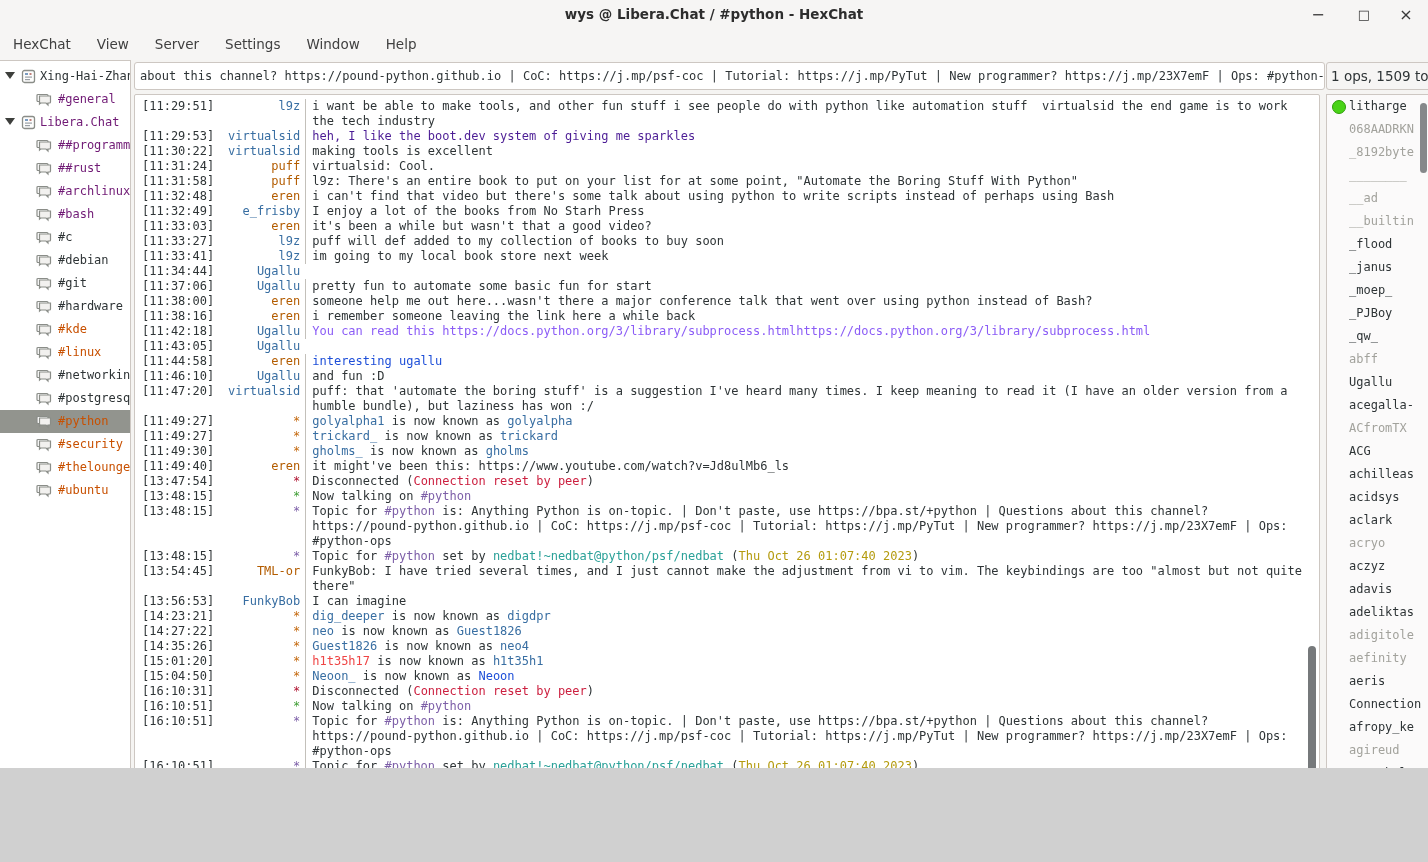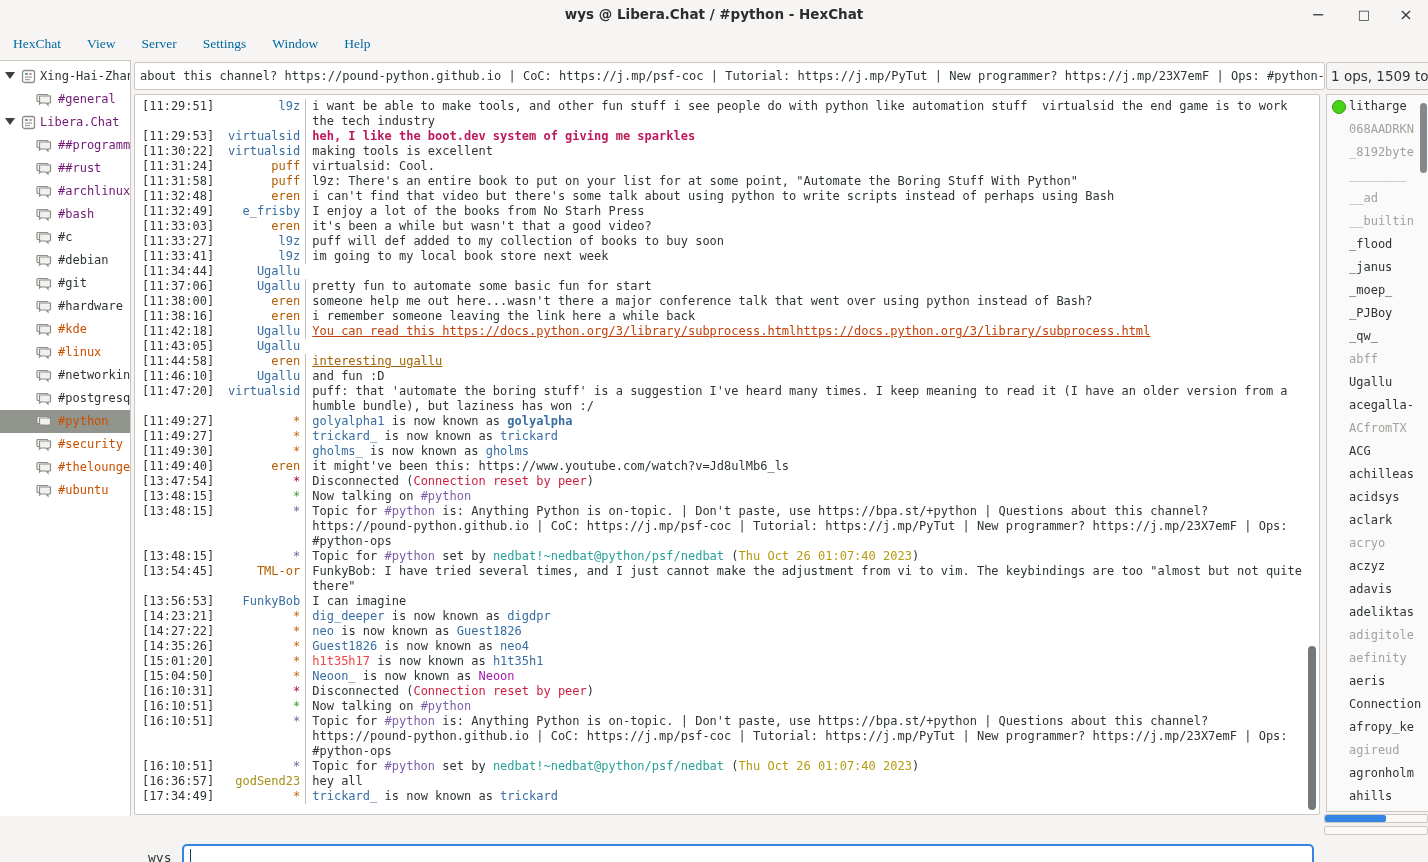--- a/index.html
+++ b/index.html
@@ -1,25 +1,25 @@
 <!DOCTYPE html>
 <html><head>
 <meta charset="utf-8">
 <style>
   html,body{margin:0;padding:0;background:#d0d0d0;}
-  .app{position:relative;width:1428px;height:862px;background:#f5f4f2;overflow:hidden;
+  .app{position:relative;width:1428px;height:768px;background:#f5f4f2;overflow:hidden;
        font-family:"DejaVu Sans",sans-serif;color:#2e3436;}
   
   .titlebar{position:absolute;left:0;top:0;width:1428px;height:30px;background:#f6f5f4;}
   .title{position:absolute;left:0;right:0;top:6px;text-align:center;font-size:13.5px;font-weight:bold;color:#2d2d2d;}
   .winbtn{position:absolute;top:4px;width:24px;height:24px;text-align:center;line-height:22px;font-size:16px;color:#3a3a3a;cursor:default;}
   .btn-min{right:98px;} .btn-max{right:52px;font-size:13px;} .btn-close{right:10px;}
   
   .menubar{position:absolute;left:0;top:30px;width:1428px;height:30px;background:#f6f5f4;}
-  .menuitem{display:inline-block;padding:6px 13px 0 13px;font-size:13.5px;color:#0369a1;font-family:Liberation Serif, serif;}
+  .menuitem{display:inline-block;padding:6px 13px 0 13px;font-size:13.5px;color:#404040;}
   
   .sidebar{position:absolute;left:0;top:60px;width:130px;height:755px;background:#ffffff;
            border-right:1px solid #cdc7c2;border-top:1px solid #cdc7c2;overflow:hidden;}
   .tree{padding-top:4px;font-family:"DejaVu Sans Mono",monospace;font-size:12px;}
   .trow{position:relative;height:23px;line-height:23px;white-space:nowrap;overflow:hidden;}
   .trow .lbl{position:absolute;top:0;}
   .trow.network .lbl{left:40px;} .trow.channel .lbl{left:58px;}
   .expander{position:absolute;left:5px;top:7px;width:0;height:0;
             border-left:5px solid transparent;border-right:5px solid transparent;border-top:7px solid #3d3f3c;}
   .nicon{position:absolute;left:21px;top:4px;} .cicon{position:absolute;left:36px;top:4px;}
@@ -230,21 +230,21 @@
   <div class="chatbox">
     <div class="chatinner" id="chat">
         <div class="crow">
           <span class="ctime">[11:29:51]</span>
           <span class="cnick" style="color: rgb(56, 110, 162);">l9z</span>
           <span class="cmsg"><span style="color: rgb(46, 52, 54);">i want be able to make tools, and other fun stuff i see people do with python like automation stuff  virtualsid the end game is to work the tech industry</span></span>
         </div>
         <div class="crow">
           <span class="ctime">[11:29:53]</span>
           <span class="cnick" style="color: rgb(56, 110, 162);">virtualsid</span>
-          <span class="cmsg"><span style="color: #be185d; font-weight: bold;">heh, I like the boot.dev system of giving me sparkles</span></span>
+          <span class="cmsg"><span style="color: #4c1d95;">heh, I like the boot.dev system of giving me sparkles</span></span>
         </div>
         <div class="crow">
           <span class="ctime">[11:30:22]</span>
           <span class="cnick" style="color: rgb(56, 110, 162);">virtualsid</span>
           <span class="cmsg"><span style="color: rgb(46, 52, 54);">making tools is excellent</span></span>
         </div>
         <div class="crow">
           <span class="ctime">[11:31:24]</span>
           <span class="cnick" style="color: rgb(179, 92, 0);">puff</span>
           <span class="cmsg"><span style="color: rgb(46, 52, 54);">virtualsid: Cool.</span></span>
@@ -294,45 +294,45 @@
           <span class="cmsg"><span style="color: rgb(46, 52, 54);">someone help me out here...wasn't there a major conference talk that went over using python instead of Bash?</span></span>
         </div>
         <div class="crow">
           <span class="ctime">[11:38:16]</span>
           <span class="cnick" style="color: rgb(179, 92, 0);">eren</span>
           <span class="cmsg"><span style="color: rgb(46, 52, 54);">i remember someone leaving the link here a while back</span></span>
         </div>
         <div class="crow">
           <span class="ctime">[11:42:18]</span>
           <span class="cnick" style="color: rgb(56, 110, 162);">Ugallu</span>
-          <span class="cmsg"><span style="color: #c2410c; text-decoration: underline;">You can read this https://docs.python.org/3/library/subprocess.htmlhttps://docs.python.org/3/library/subprocess.html</span></span>
+          <span class="cmsg"><span style="color: #8b5cf6;">You can read this https://docs.python.org/3/library/subprocess.htmlhttps://docs.python.org/3/library/subprocess.html</span></span>
         </div>
         <div class="crow">
           <span class="ctime">[11:43:05]</span>
           <span class="cnick" style="color: rgb(56, 110, 162);">Ugallu</span>
         </div>
         <div class="crow">
           <span class="ctime">[11:44:58]</span>
           <span class="cnick" style="color: rgb(179, 92, 0);">eren</span>
-          <span class="cmsg"><span style="color: #a16207; text-decoration: underline;">interesting ugallu</span></span>
+          <span class="cmsg"><span style="color: #1d4ed8;">interesting ugallu</span></span>
         </div>
         <div class="crow">
           <span class="ctime">[11:46:10]</span>
           <span class="cnick" style="color: rgb(56, 110, 162);">Ugallu</span>
           <span class="cmsg"><span style="color: rgb(46, 52, 54);">and fun :D</span></span>
         </div>
         <div class="crow">
           <span class="ctime">[11:47:20]</span>
           <span class="cnick" style="color: rgb(56, 110, 162);">virtualsid</span>
           <span class="cmsg"><span style="color: rgb(46, 52, 54);">puff: that 'automate the boring stuff' is a suggestion I've heard many times. I keep meaning to read it (I have an older version from a humble bundle), but laziness has won :/</span></span>
         </div>
         <div class="crow">
           <span class="ctime">[11:49:27]</span>
           <span class="cnick" style="color: rgb(196, 105, 14);">*</span>
-          <span class="cmsg"><span style="color: rgb(56, 110, 162);">golyalpha1</span><span style="color: rgb(46, 52, 54);"> is now known as </span><span style="color: rgb(56, 110, 162); font-weight: bold;">golyalpha</span></span>
+          <span class="cmsg"><span style="color: rgb(56, 110, 162);">golyalpha1</span><span style="color: rgb(46, 52, 54);"> is now known as </span><span style="color: rgb(56, 110, 162);">golyalpha</span></span>
         </div>
         <div class="crow">
           <span class="ctime">[11:49:27]</span>
           <span class="cnick" style="color: rgb(196, 105, 14);">*</span>
           <span class="cmsg"><span style="color: rgb(56, 110, 162);">trickard_</span><span style="color: rgb(46, 52, 54);"> is now known as </span><span style="color: rgb(56, 110, 162);">trickard</span></span>
         </div>
         <div class="crow">
           <span class="ctime">[11:49:30]</span>
           <span class="cnick" style="color: rgb(196, 105, 14);">*</span>
           <span class="cmsg"><span style="color: rgb(56, 110, 162);">gholms_</span><span style="color: rgb(46, 52, 54);"> is now known as </span><span style="color: rgb(56, 110, 162);">gholms</span></span>
@@ -388,21 +388,21 @@
           <span class="cmsg"><span style="color: rgb(56, 110, 162);">Guest1826</span><span style="color: rgb(46, 52, 54);"> is now known as </span><span style="color: rgb(56, 110, 162);">neo4</span></span>
         </div>
         <div class="crow">
           <span class="ctime">[15:01:20]</span>
           <span class="cnick" style="color: rgb(196, 105, 14);">*</span>
           <span class="cmsg"><span style="color: #ef4444;">h1t35h17</span><span style="color: rgb(46, 52, 54);"> is now known as </span><span style="color: rgb(56, 110, 162);">h1t35h1</span></span>
         </div>
         <div class="crow">
           <span class="ctime">[15:04:50]</span>
           <span class="cnick" style="color: rgb(196, 105, 14);">*</span>
-          <span class="cmsg"><span style="color: rgb(56, 110, 162);">Neoon_</span><span style="color: rgb(46, 52, 54);"> is now known as </span><span style="color: #a21caf; margin-top: 30px;">Neoon</span></span>
+          <span class="cmsg"><span style="color: rgb(56, 110, 162);">Neoon_</span><span style="color: rgb(46, 52, 54);"> is now known as </span><span style="color: #1d4ed8; margin-top: 30px;">Neoon</span></span>
         </div>
         <div class="crow">
           <span class="ctime">[16:10:31]</span>
           <span class="cnick" style="color: rgb(176, 19, 49);">*</span>
           <span class="cmsg"><span style="color: rgb(46, 52, 54);">Disconnected (</span><span style="color: rgb(204, 31, 63);">Connection reset by peer</span><span style="color: rgb(46, 52, 54);">)</span></span>
         </div>
         <div class="crow">
           <span class="ctime">[16:10:51]</span>
           <span class="cnick" style="color: rgb(63, 158, 53);">*</span>
           <span class="cmsg"><span style="color: rgb(46, 52, 54);">Now talking on </span><span style="color: rgb(125, 95, 168);">#python</span></span>

